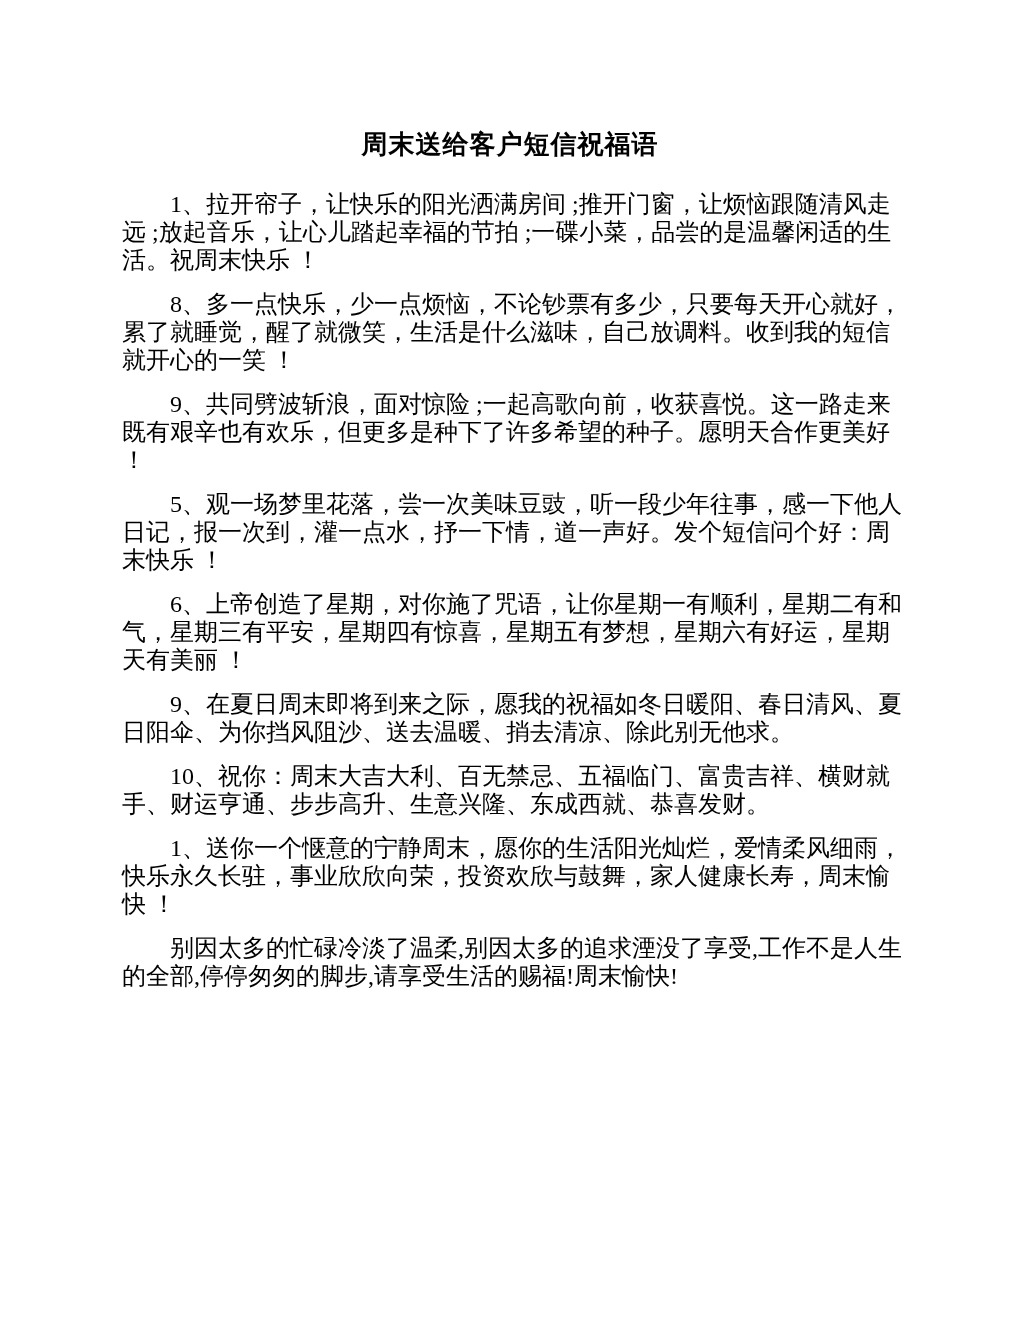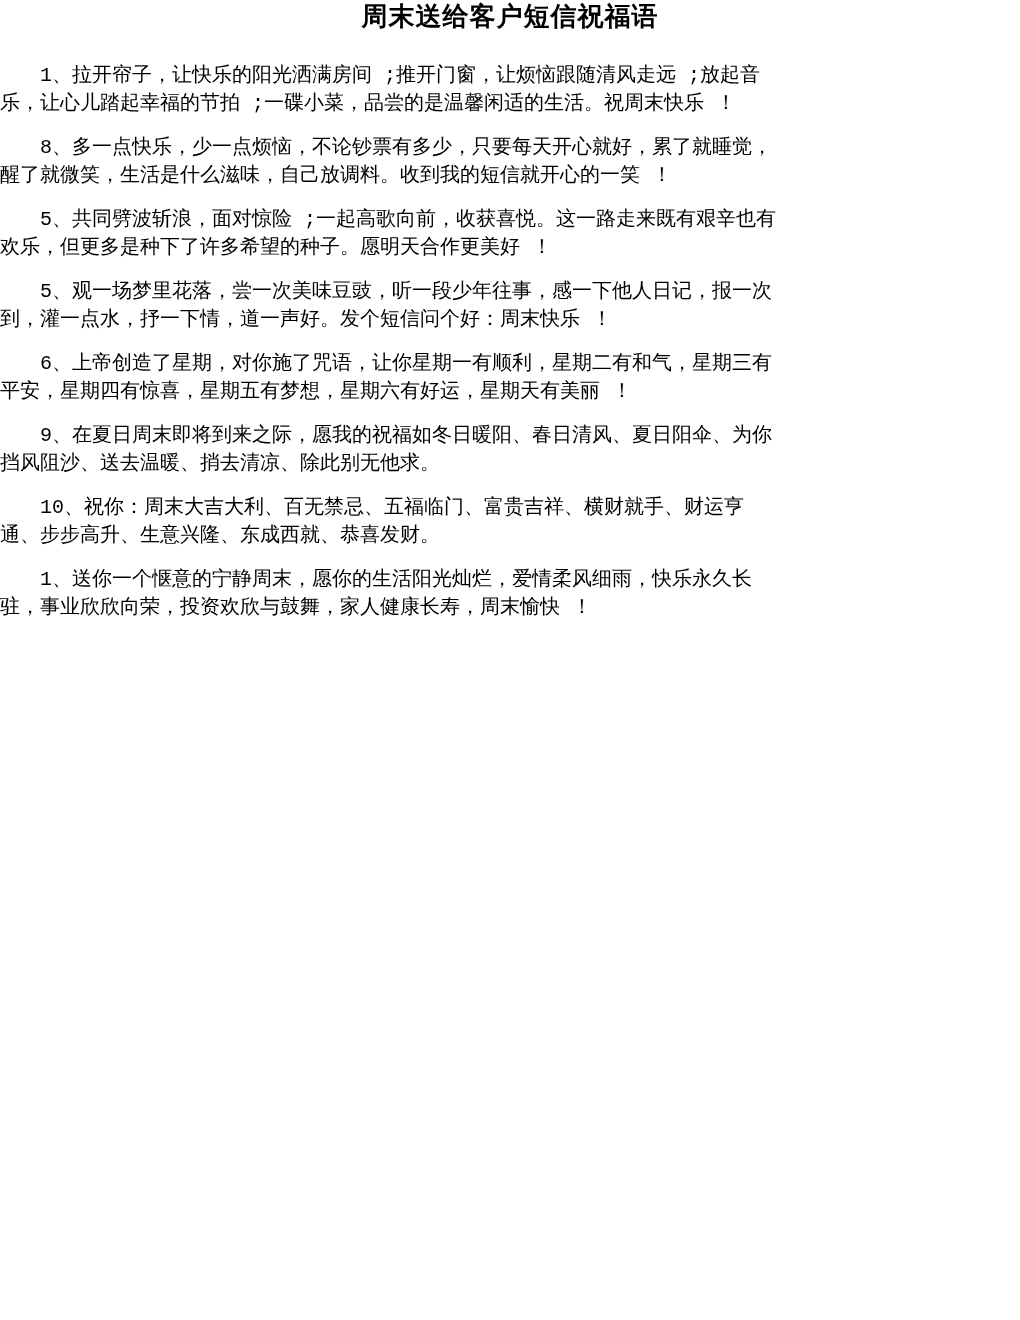--- a/index.html
+++ b/index.html
@@ -10,49 +10,51 @@
   .page {
     position: relative;
     width: 1020px;
     height: 1320px;
     background: #ffffff;
     color: #000000;
     font-family: "Liberation Serif", "DejaVu Serif", serif;
     overflow: hidden;
   }
   .doc-title {
-    margin: 0;
+    margin: 16px;
+    padding-top: 112px;
     text-align: center;
     font-size: 26px;
     line-height: 34px;
     font-weight: 700;
     letter-spacing: 1px;
   }
   .doc-content {
     margin-top: 28px;
+    margin-left: 122px;
     width: 782px;
-    font-size: 20px;
+    font-size: 24px;
     line-height: 28px;
     text-align: left;
-    font-family: Liberation Mono, monospace;
   }
   .doc-content p {
     margin: 0 0 16px 0;
     text-indent: 2em;
     word-break: break-all;
   }
 </style>
 </head>
 <body>
 
 <div class="page">
   <h1 class="doc-title">周末送给客户短信祝福语</h1>
   <div class="doc-content">
       <p>1、拉开帘子，让快乐的阳光洒满房间 ;推开门窗，让烦恼跟随清风走远 ;放起音乐，让心儿踏起幸福的节拍 ;一碟小菜，品尝的是温馨闲适的生活。祝周末快乐 ！</p>
       <p>8、多一点快乐，少一点烦恼，不论钞票有多少，只要每天开心就好，累了就睡觉，醒了就微笑，生活是什么滋味，自己放调料。收到我的短信就开心的一笑 ！</p>
-      <p>5、共同劈波斩浪，面对惊险 ;一起高歌向前，收获喜悦。这一路走来既有艰辛也有欢乐，但更多是种下了许多希望的种子。愿明天合作更美好 ！</p>
+      <p>9、共同劈波斩浪，面对惊险 ;一起高歌向前，收获喜悦。这一路走来既有艰辛也有欢乐，但更多是种下了许多希望的种子。愿明天合作更美好 ！</p>
       <p>5、观一场梦里花落，尝一次美味豆豉，听一段少年往事，感一下他人日记，报一次到，灌一点水，抒一下情，道一声好。发个短信问个好：周末快乐 ！</p>
       <p>6、上帝创造了星期，对你施了咒语，让你星期一有顺利，星期二有和气，星期三有平安，星期四有惊喜，星期五有梦想，星期六有好运，星期天有美丽 ！</p>
       <p>9、在夏日周末即将到来之际，愿我的祝福如冬日暖阳、春日清风、夏日阳伞、为你挡风阻沙、送去温暖、捎去清凉、除此别无他求。</p>
       <p>10、祝你：周末大吉大利、百无禁忌、五福临门、富贵吉祥、横财就手、财运亨通、步步高升、生意兴隆、东成西就、恭喜发财。</p>
       <p>1、送你一个惬意的宁静周末，愿你的生活阳光灿烂，爱情柔风细雨，快乐永久长驻，事业欣欣向荣，投资欢欣与鼓舞，家人健康长寿，周末愉快 ！</p>
+      <p>别因太多的忙碌冷淡了温柔,别因太多的追求湮没了享受,工作不是人生的全部,停停匆匆的脚步,请享受生活的赐福!周末愉快!</p>
     </div>
 </div>
 
 </body></html>

